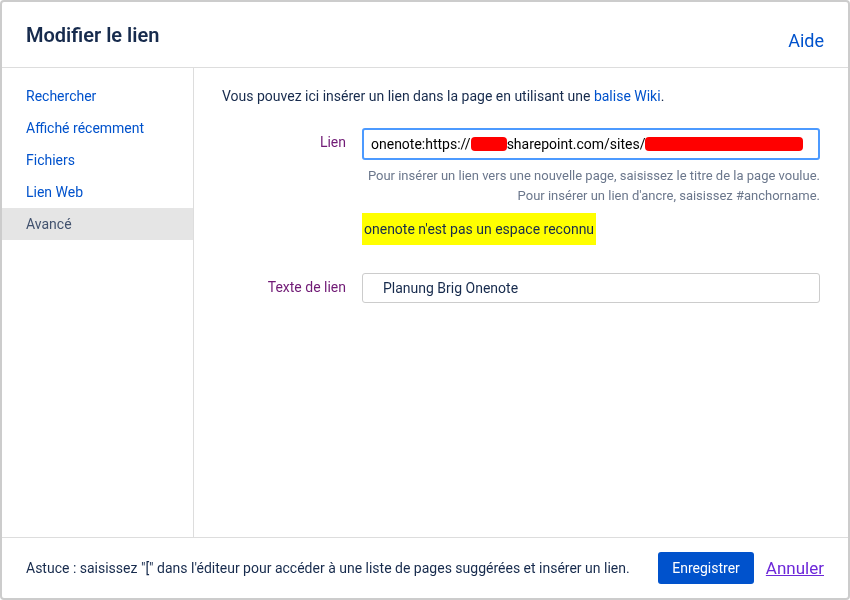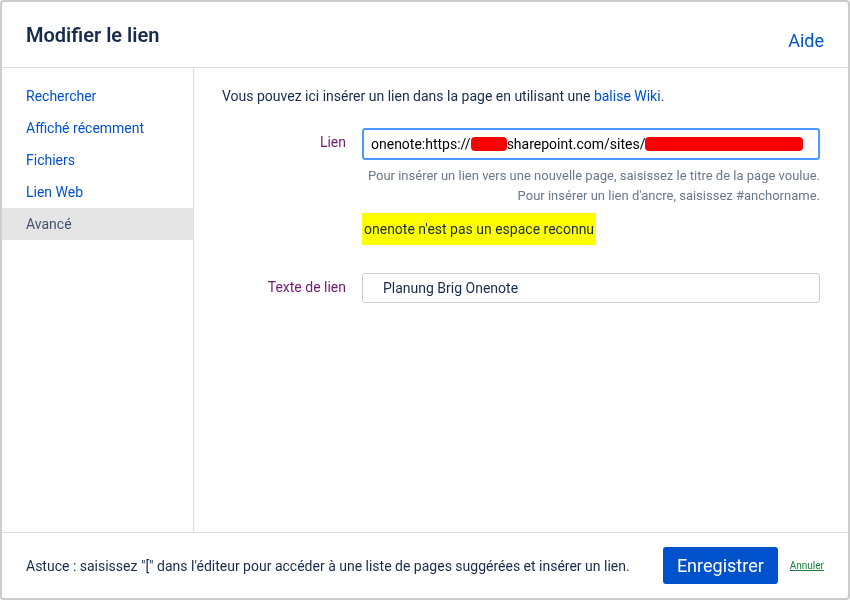--- a/index.html
+++ b/index.html
@@ -155,29 +155,29 @@
       display: flex;
       gap: 12px;
       align-items: center;
     }
     .btn-primary {
       background: #0052cc;
       color: #fff;
       border: none;
       border-radius: 3px;
       padding: 8px 14px;
-      font-size: 18px;
+      font-size: 14px;
       cursor: pointer;
       font-family: inherit;
     }
     .btn-link {
       background: none;
       border: none;
-      color: #15803d;
-      font-size: 10px;
+      color: #6d28d9;
+      font-size: 17px;
       cursor: pointer;
       font-family: inherit;
       text-decoration: underline;
     }
   </style>
 </head>
 <body>
 
 <div class="dialog">
 

